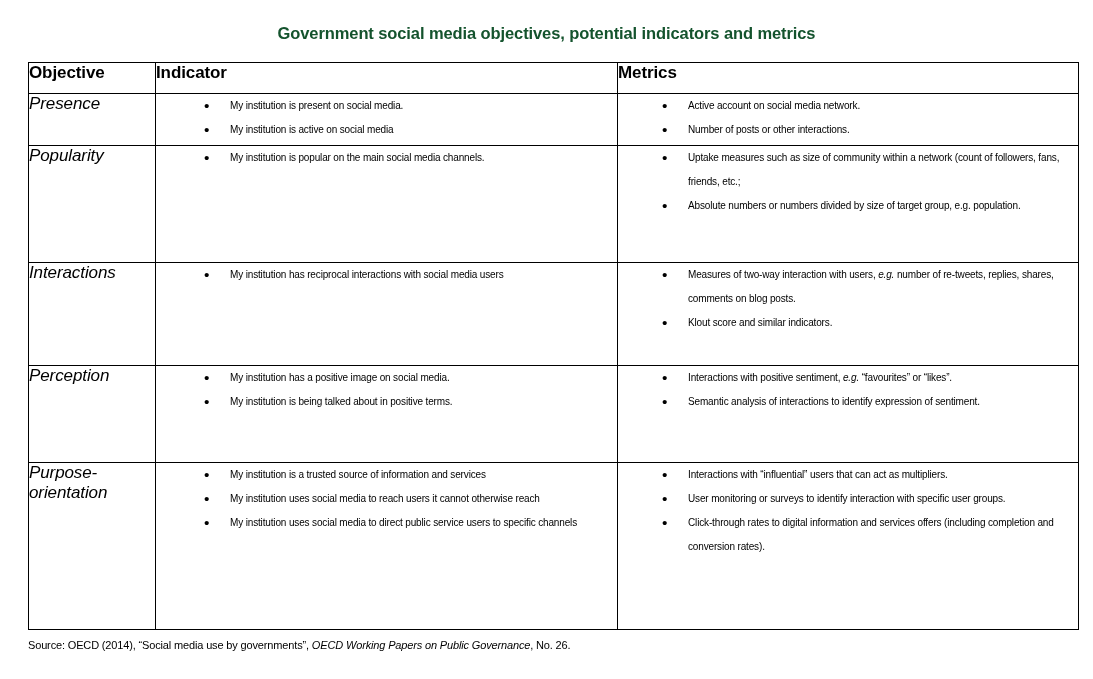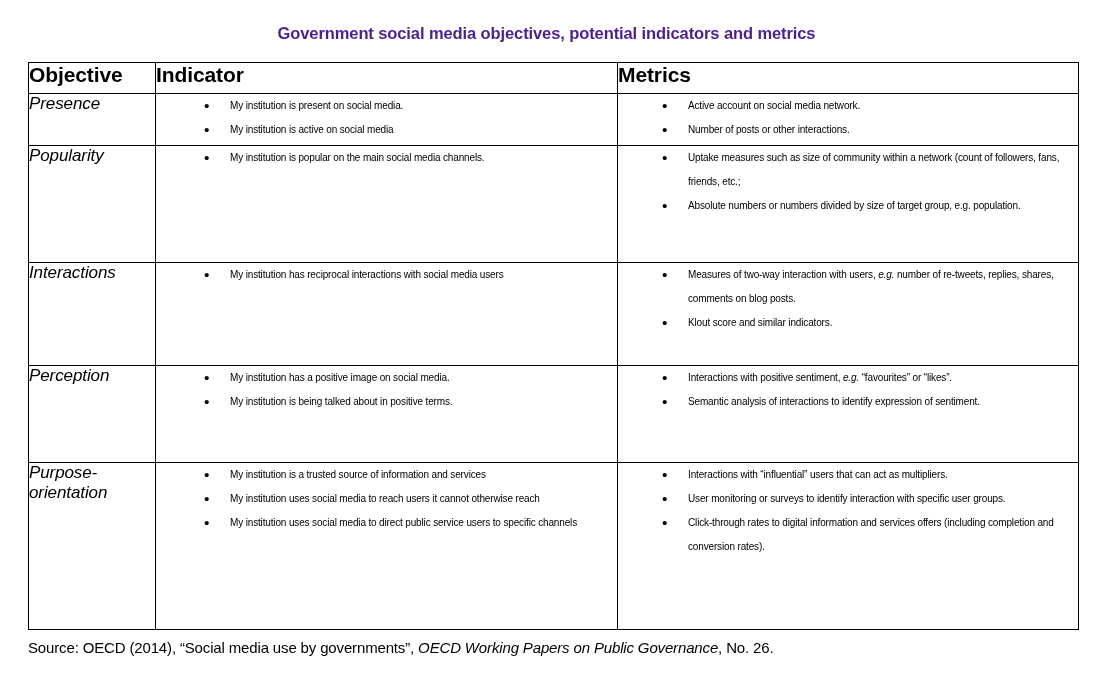--- a/index.html
+++ b/index.html
@@ -24,21 +24,21 @@
   
   .title {
     position: absolute;
     left: 0;
     top: 24px;
     width: 1093px;
     text-align: center;
     font-size: 16.5px;
     font-weight: bold;
     letter-spacing: -0.1px;
-    color: #4c1d95;
+    color: #14532d;
   }
 
   
   .table-wrap {
     position: absolute;
     left: 28px;
     top: 62px;
     width: 1050px;
   }
   table.grid {
@@ -52,21 +52,21 @@
     vertical-align: top;
     background: #fff;
   }
   col.c-obj { width: 127px; }
   col.c-ind { width: 462px; }
   col.c-met { width: 461px; }
 
   
   th.hdr {
     height: 30px;
-    font-size: 21px;
+    font-size: 17px;
     font-weight: bold;
     text-align: left;
     vertical-align: middle;
     padding: 0 0 0 7px;
     letter-spacing: -0.1px;
     margin-top: 17px;
   }
 
   
   td.obj {
@@ -121,21 +121,21 @@
   tr.r-popularity td { height: 116px; }
   tr.r-penetration td { height: 102px; }
   tr.r-perception td { height: 96px; }
   tr.r-purpose td { height: 166px; }
 
   
   .source {
     position: absolute;
     left: 28px;
     top: 639px;
-    font-size: 15px;
+    font-size: 11px;
     letter-spacing: -0.15px;
     white-space: nowrap;
   }
 </style>
 </head>
 <body>
 
 <div class="page">
 
   <div class="title">Government social media objectives, potential indicators and metrics</div>

